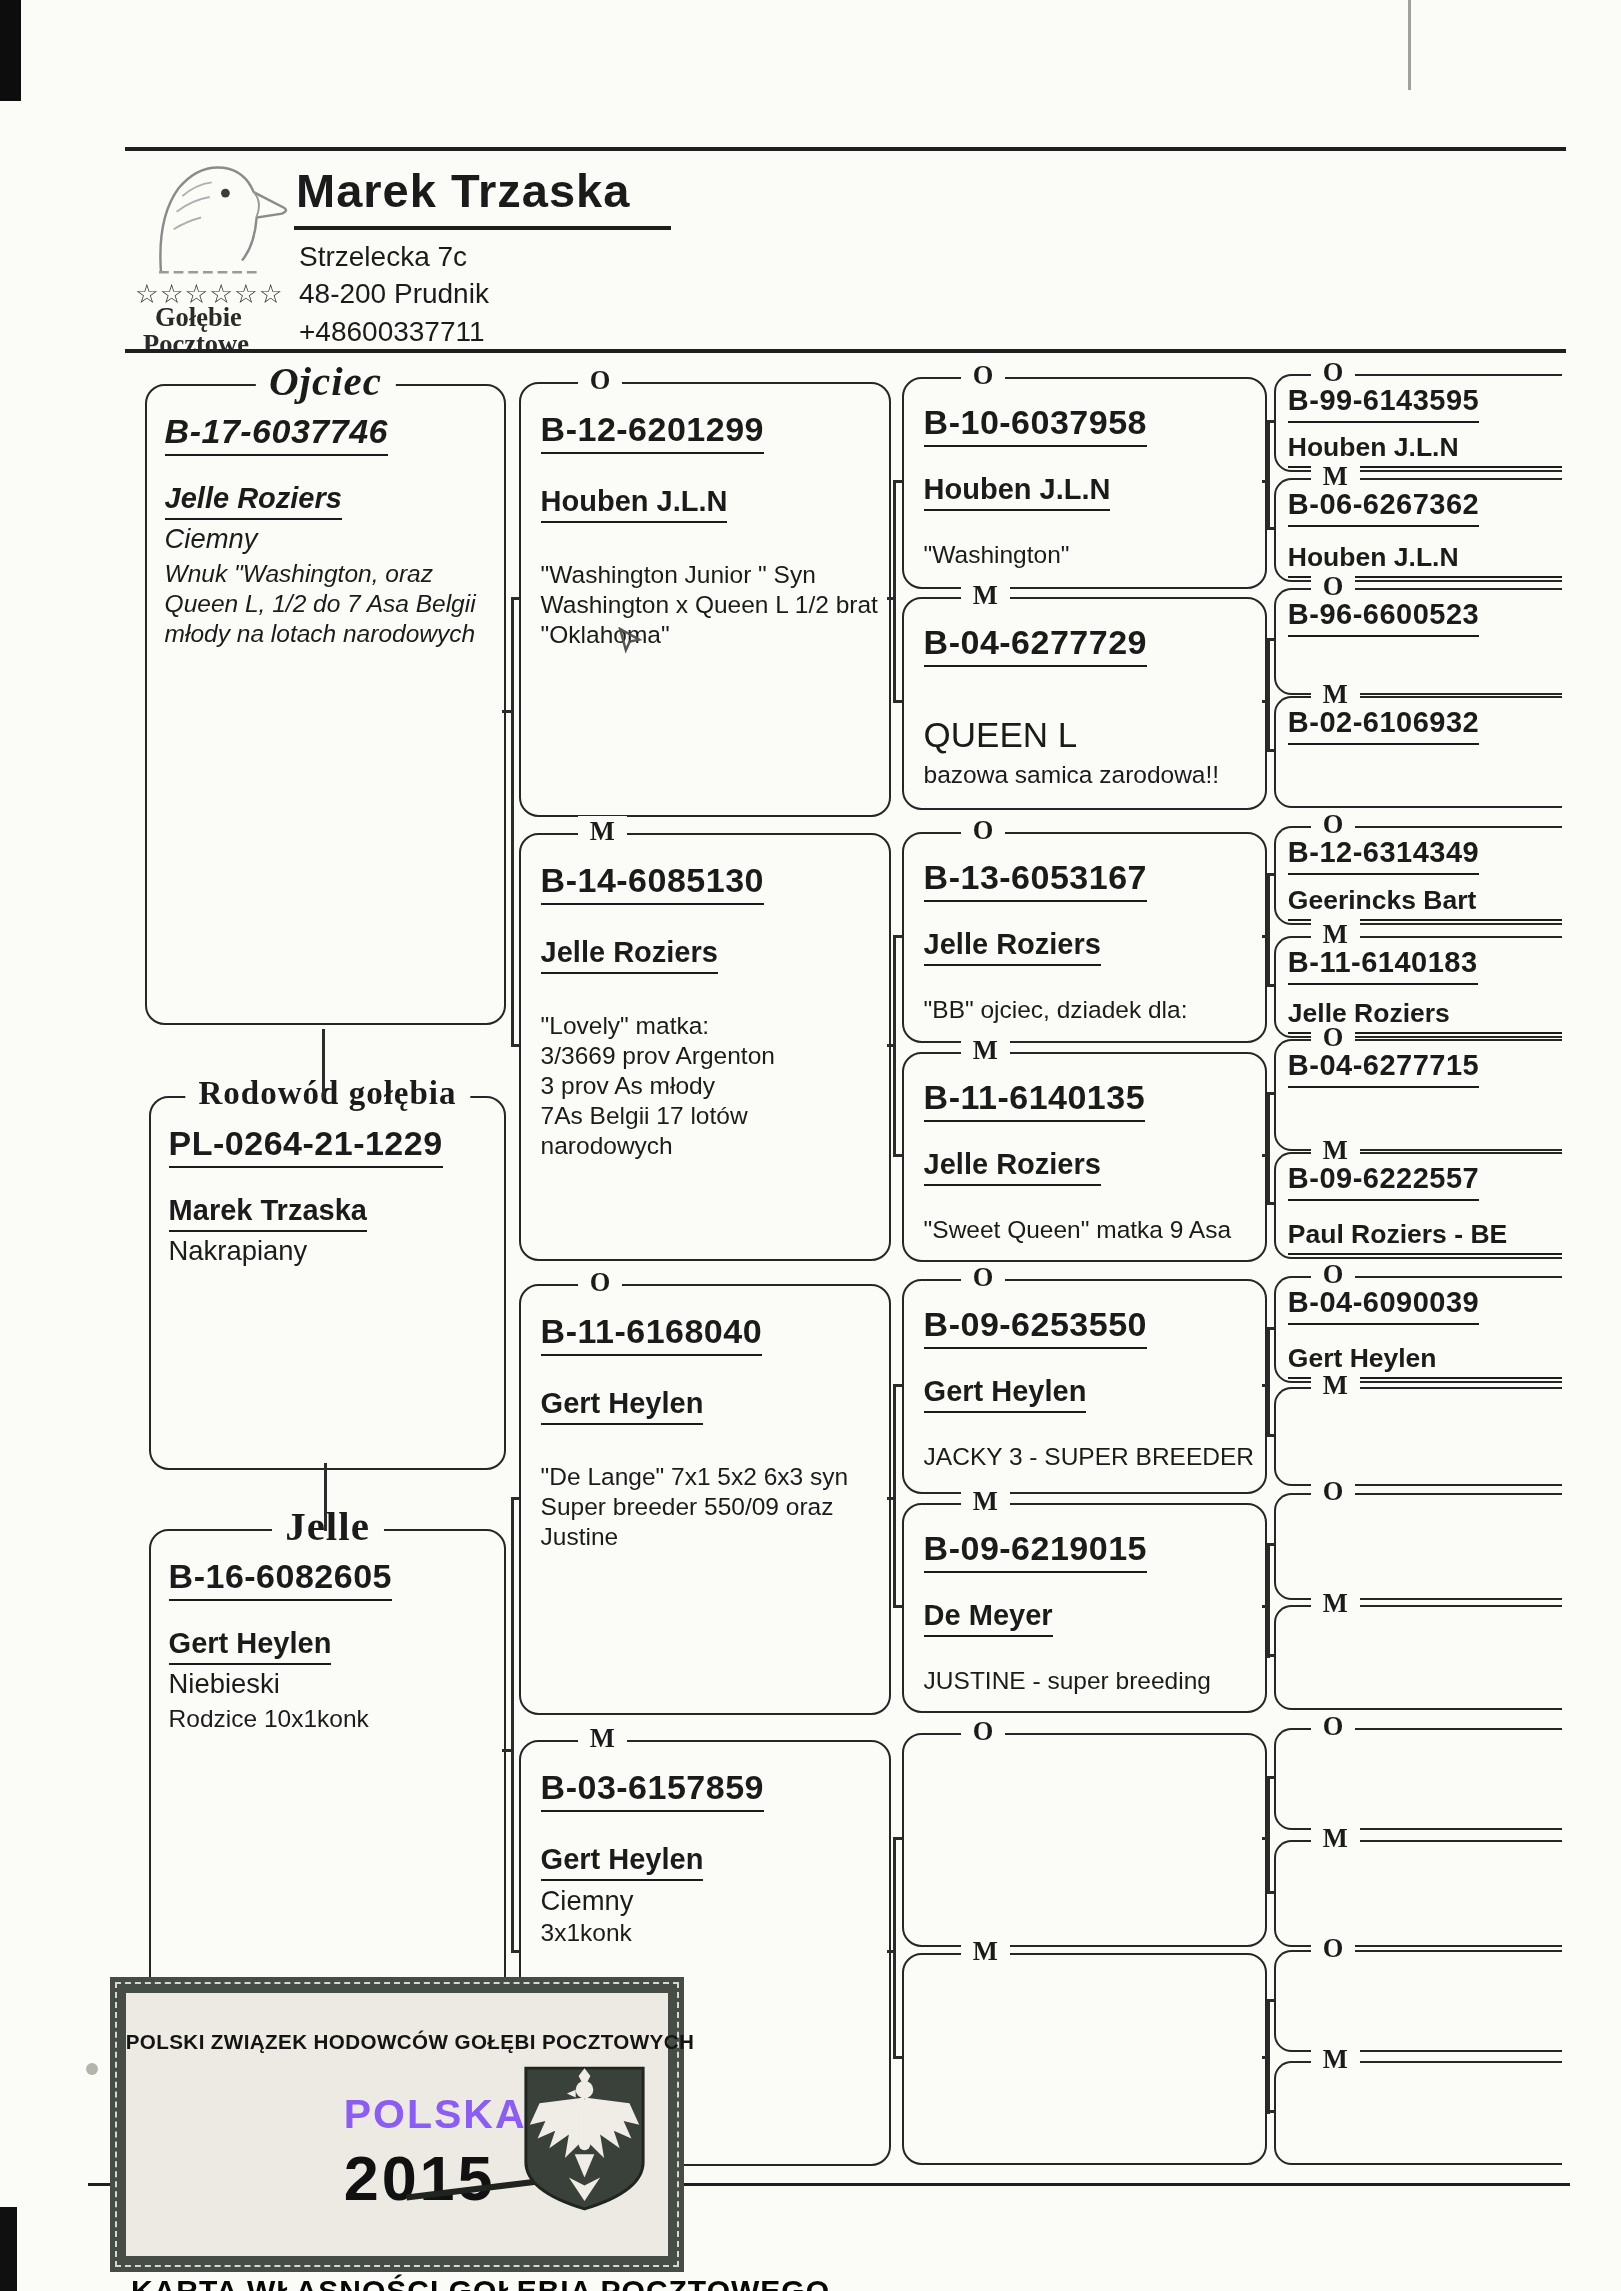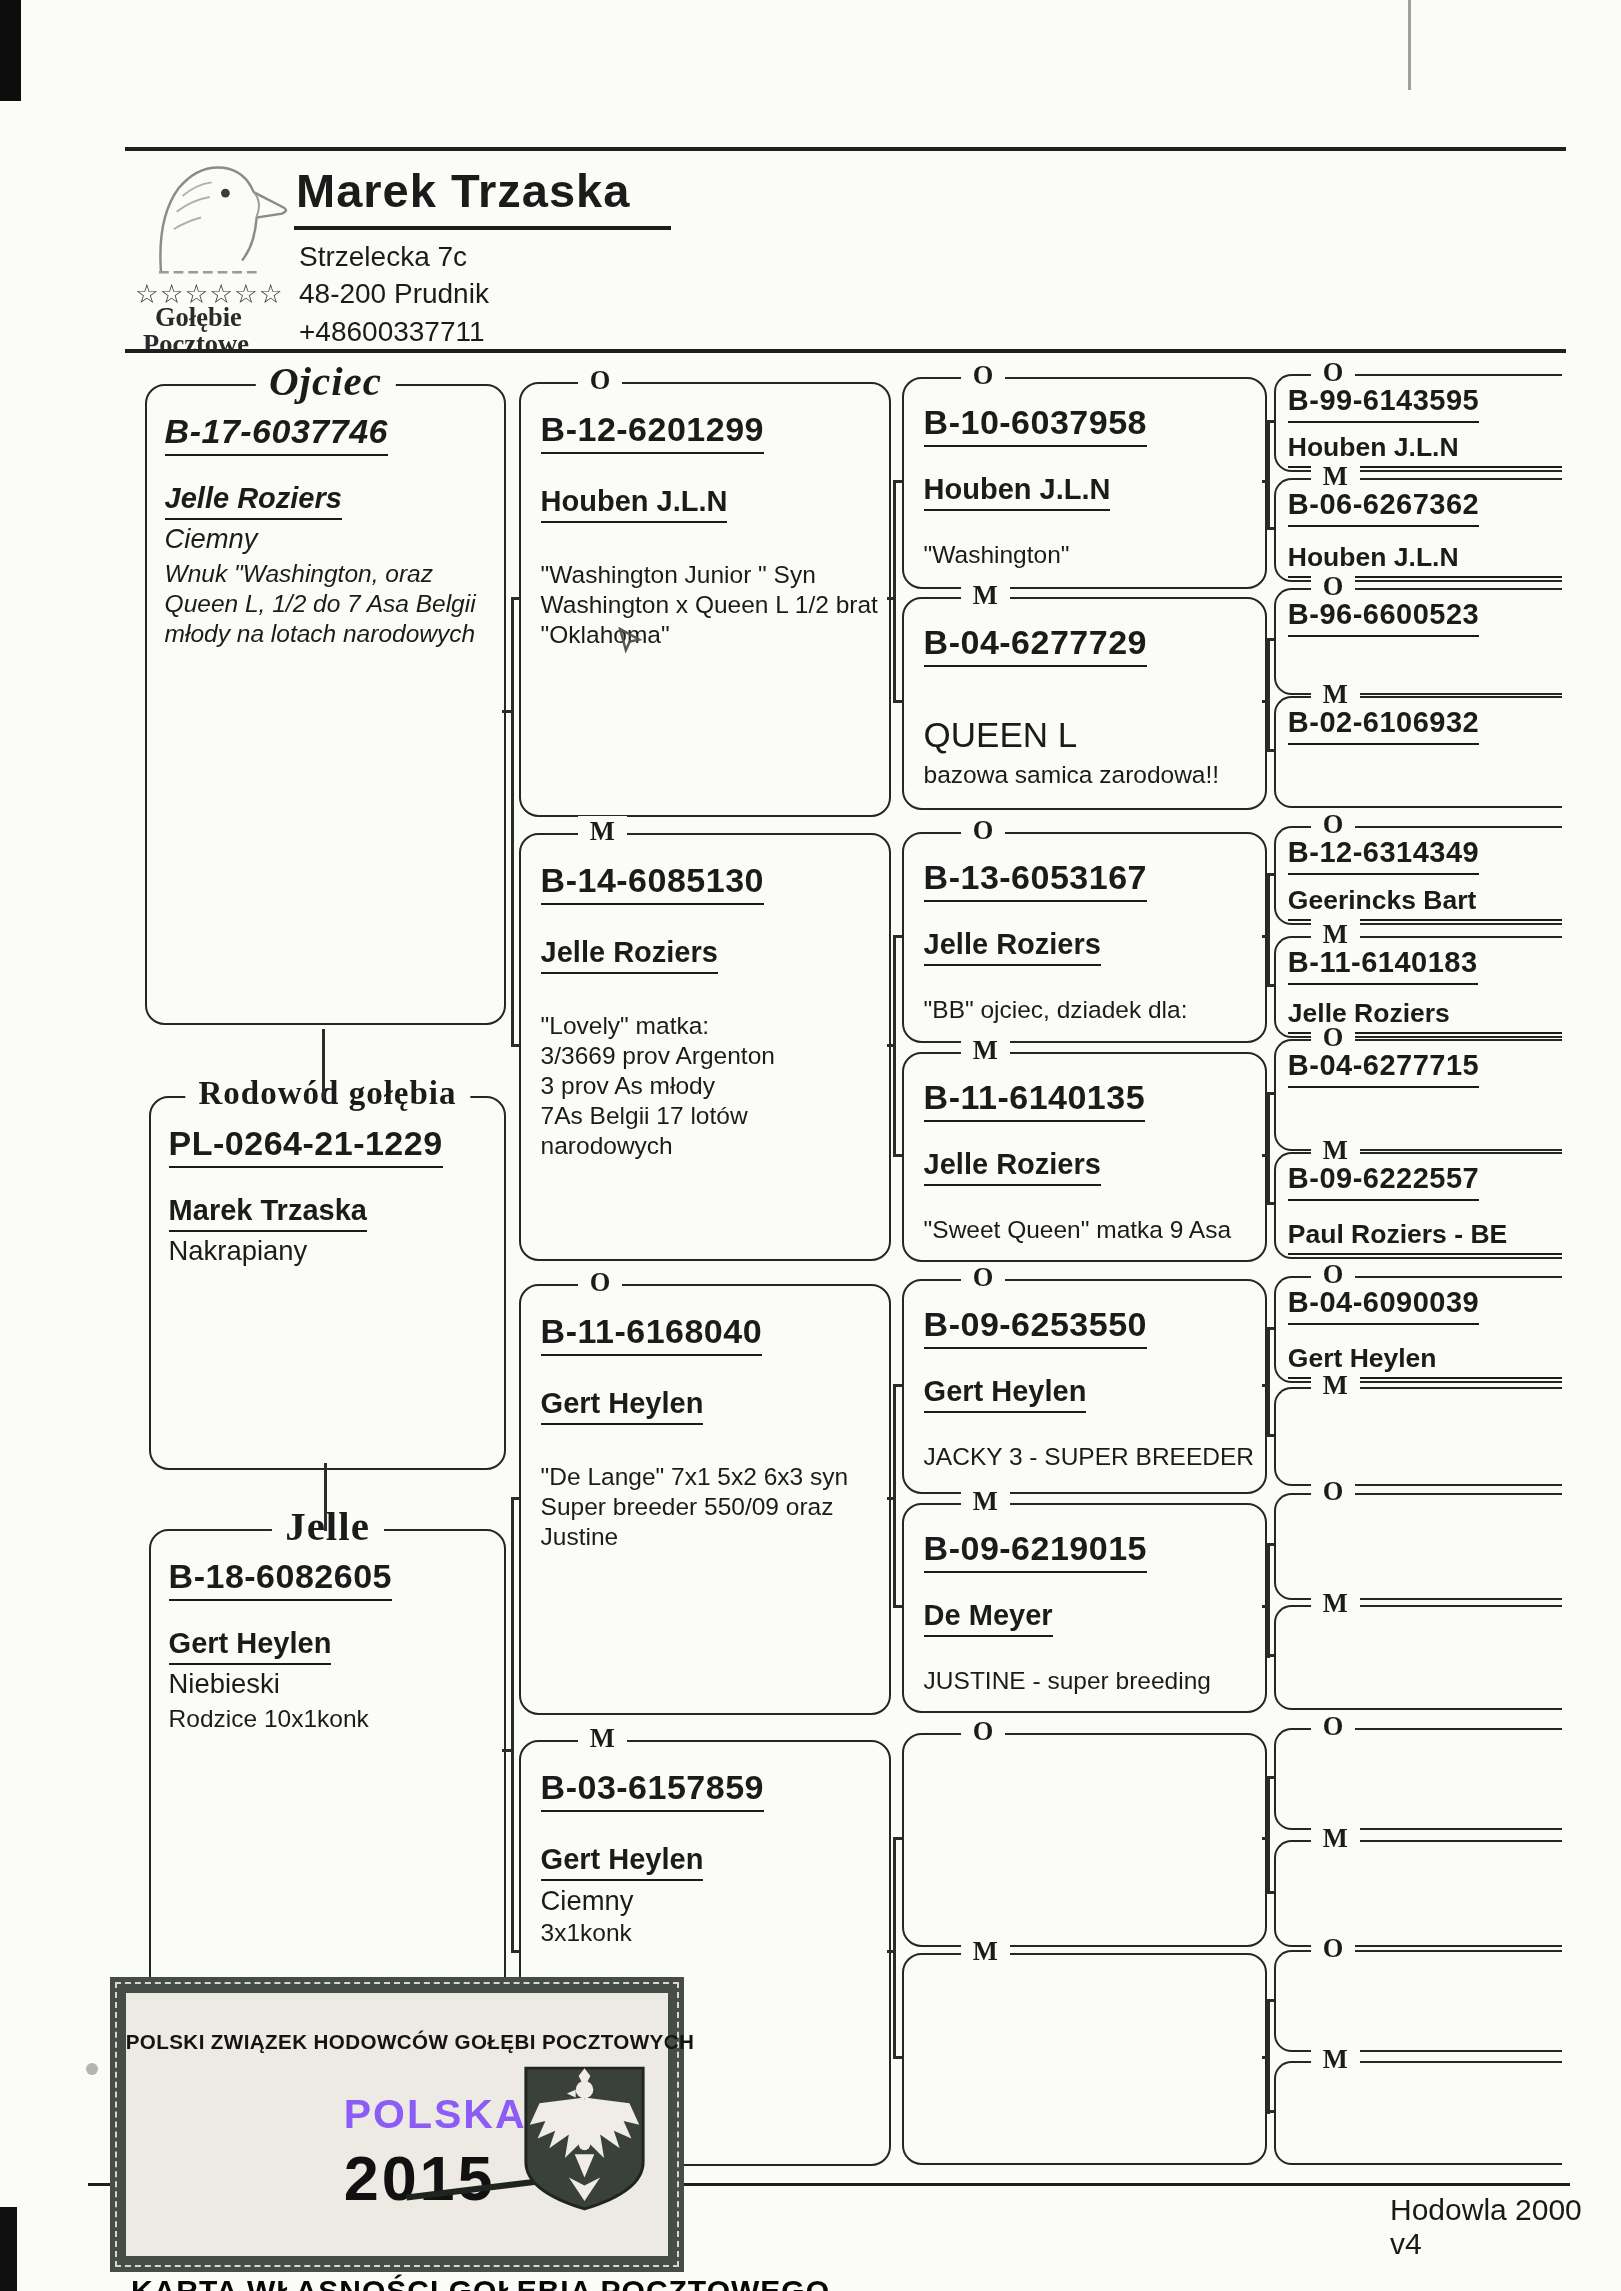--- a/index.html
+++ b/index.html
@@ -111,21 +111,21 @@
 
   <div class="box g1" style="left:149px;top:1096px;width:353px;height:370px;">
     <span class="boxtitle t-sm">Rodowód gołębia</span>
     <span class="ring">PL-0264-21-1229</span>
     <span class="breeder">Marek Trzaska</span>
     <span class="colorline">Nakrapiany</span>
   </div>
 
   <div class="box g1" style="left:149px;top:1529px;width:353px;height:544px;">
     <span class="boxtitle">Jelle</span>
-    <span class="ring">B-18-6082605</span>
+    <span class="ring">B-16-6082605</span>
     <span class="breeder">Gert Heylen</span>
     <span class="colorline">Niebieski</span>
     <span class="notes">Rodzice 10x1konk</span>
   </div>
 
   <div class="box g2" style="left:519px;top:382px;width:368px;height:431px;">
     <span class="boxlabel">O</span>
     <span class="ring">B-12-6201299</span>
     <span class="breeder">Houben J.L.N</span>
     <span class="notes">"Washington Junior " Syn
@@ -268,21 +268,20 @@
     <span class="boxlabel">M</span>
   </div>
 
   <span class="art" style="left:616px;top:627px;">
     <svg width="25.5" height="29" viewBox="0 0 26 30">
         <path d="M4,2 L10,24 L14,15 L24,13 Z" fill="none" stroke="#555" stroke-width="2.5"></path>
       </svg>
   </span>
 
   <div class="rule" style="left:88px;top:2183px;width:1482px;height:2.9px;"></div>
-  <div class="footer-note">Hodowla 2000 v4</div>
 
   <div class="stamp">
     <div class="stamp-dash"></div>
     <div class="stamp-inner">
       <div class="fed">POLSKI ZWIĄZEK HODOWCÓW GOŁĘBI POCZTOWYCH</div>
 
 
       <div class="polska">POLSKA</div>
       <div class="year">2015</div>
       <div class="strike"></div>

